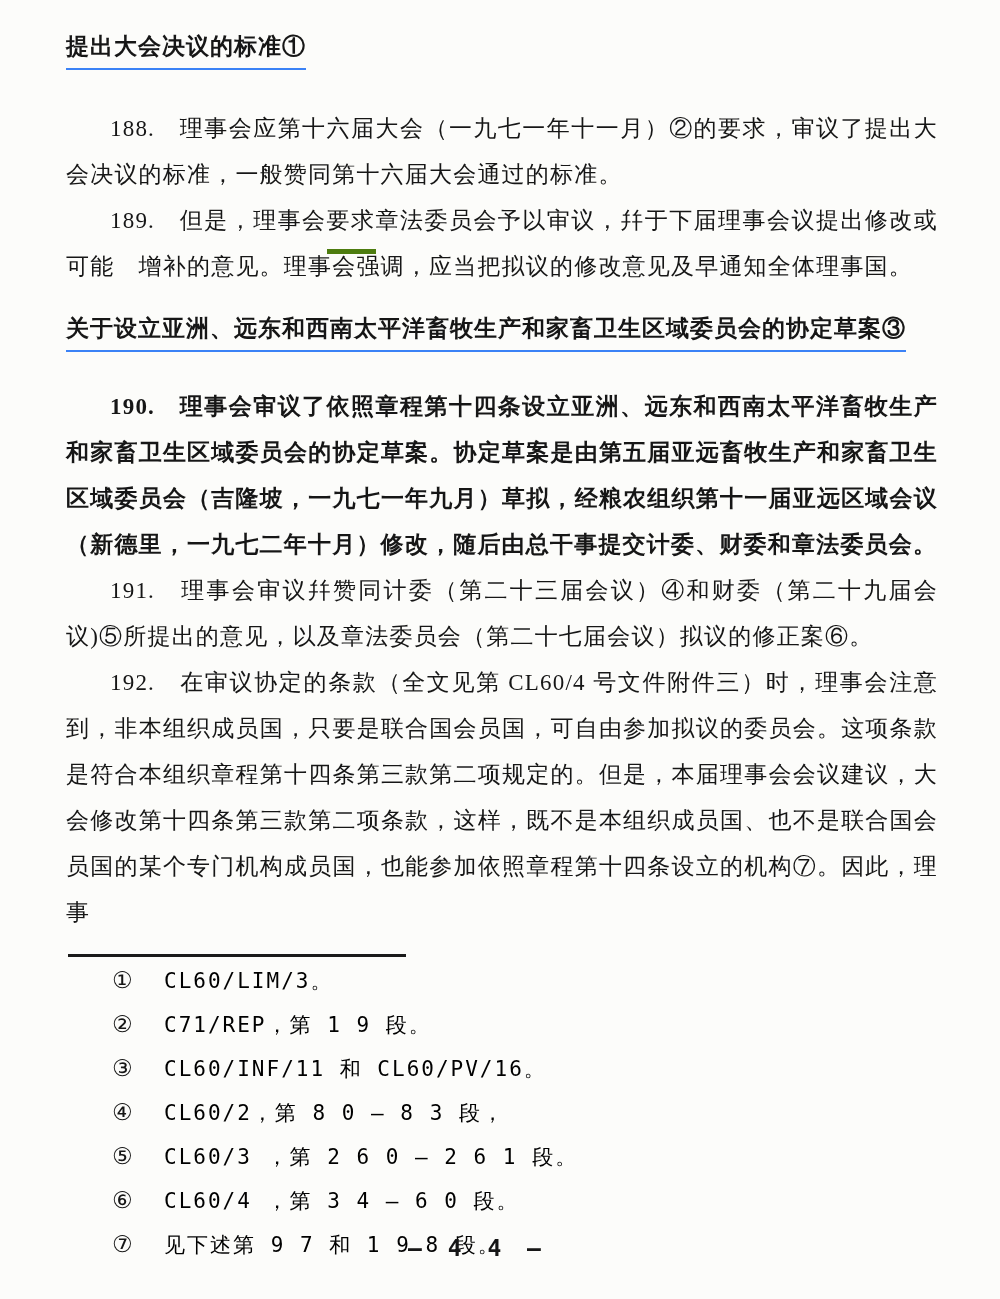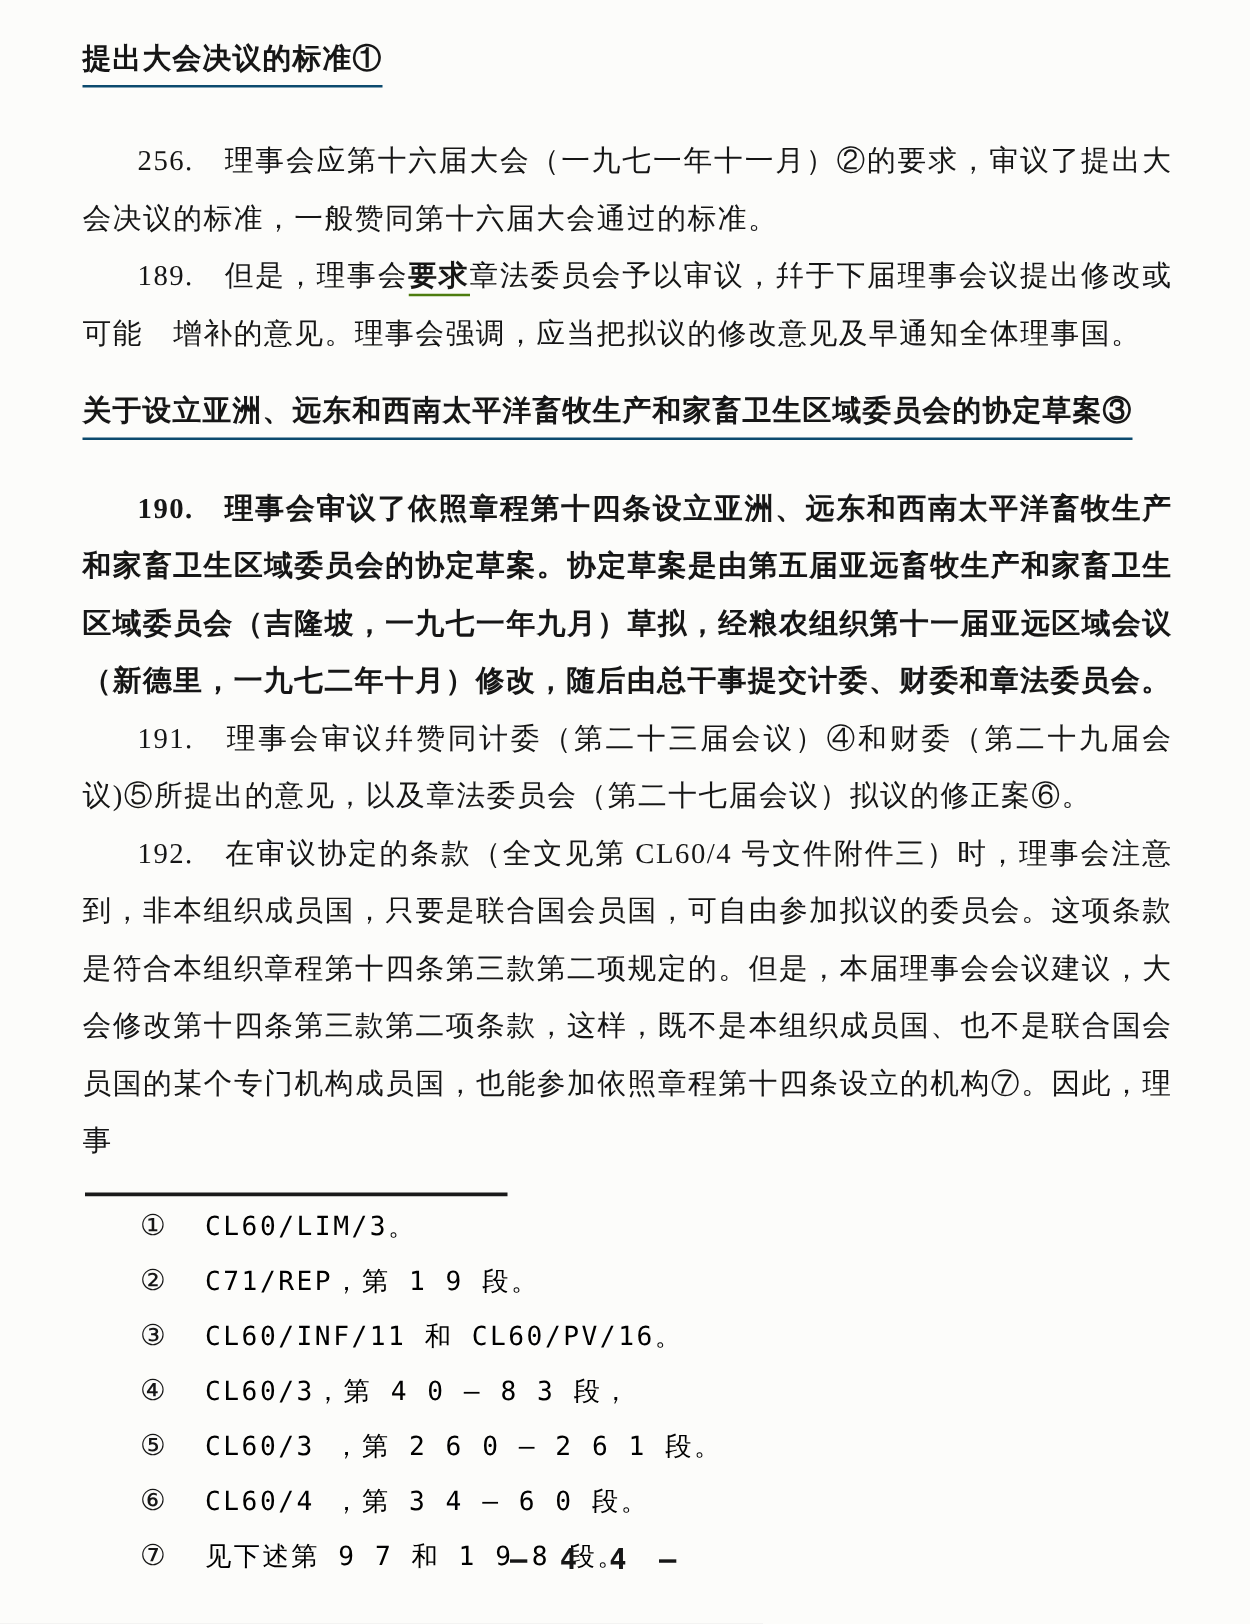--- a/index.html
+++ b/index.html
@@ -17,40 +17,39 @@
   }
   h1.doc-heading, h2.doc-heading {
     font-size: 23px;
     font-weight: 600;
     line-height: 30px;
     letter-spacing: 1px;
   }
   h1.doc-heading { margin-top: 0; }
   .heading-underline {
     display: inline-block;
-    border-bottom: 2px solid #0c4a6e;
+    border-bottom: 2px solid #3b82f6;
     padding-bottom: 6px;
   }
   .body-para {
     font-size: 23px;
     line-height: 46px;
     letter-spacing: 1.2px;
     text-align: justify;
     text-indent: 44px;
     font-weight: 500;
   }
   .para-188 { margin-top: 36px; }
   .para-189 { margin-top: 0; }
   .heading-2 { margin-top: 24px; }
   .para-190 { margin-top: 32px; font-weight: bold; }
   .para-191, .para-192 { margin-top: 0; }
   .underlined-term {
-    border-bottom: 2px solid #4d7c0f;
-    padding-bottom: 2px;
-    font-weight: bold;
+    border-bottom: 5px solid #4d7c0f;
+    padding-bottom: 16px;
   }
   .footnote-rule {
     width: 338px;
     height: 0;
     border-top: 3px solid #1a1a1a;
     margin-top: 18px;
     margin-left: 2px;
   }
   .footnotes { margin-top: 10px; }
   .fn-row {
@@ -87,21 +86,21 @@
 </style>
 </head>
 <body>
 
 <div class="page">
 
   <h1 class="doc-heading">
     <span class="heading-underline">提出大会决议的标准①</span>
   </h1>
 
-  <p class="body-para para-188">256.　理事会应第十六届大会（一九七一年十一月）②的要求，审议了提出大会决议的标准，一般赞同第十六届大会通过的标准。</p>
+  <p class="body-para para-188">188.　理事会应第十六届大会（一九七一年十一月）②的要求，审议了提出大会决议的标准，一般赞同第十六届大会通过的标准。</p>
 
   <p class="body-para para-189"><span>189.　但是，理事会</span><span class="underlined-term">要求</span><span>章法委员会予以审议，幷于下届理事会议提出修改或可能　增补的意见。理事会强调，应当把拟议的修改意见及早通知全体理事国。</span></p>
 
   <h2 class="doc-heading heading-2">
     <span class="heading-underline">关于设立亚洲、远东和西南太平洋畜牧生产和家畜卫生区域委员会的协定草案③</span>
   </h2>
 
   <p class="body-para para-190">190.　理事会审议了依照章程第十四条设立亚洲、远东和西南太平洋畜牧生产和家畜卫生区域委员会的协定草案。协定草案是由第五届亚远畜牧生产和家畜卫生区域委员会（吉隆坡，一九七一年九月）草拟，经粮农组织第十一届亚远区域会议（新德里，一九七二年十月）修改，随后由总干事提交计委、财委和章法委员会。</p>
 
   <p class="body-para para-191">191.　理事会审议幷赞同计委（第二十三届会议）④和财委（第二十九届会议)⑤所提出的意见，以及章法委员会（第二十七届会议）拟议的修正案⑥。</p>
@@ -118,21 +117,21 @@
     <div class="fn-row">
       <span class="fn-marker">②</span>
       <span class="fn-text">C71/REP，第 1 9 段。</span>
     </div>
     <div class="fn-row">
       <span class="fn-marker">③</span>
       <span class="fn-text">CL60/INF/11 和 CL60/PV/16。</span>
     </div>
     <div class="fn-row">
       <span class="fn-marker">④</span>
-      <span class="fn-text">CL60/3，第 4 0 — 8 3 段，</span>
+      <span class="fn-text">CL60/2，第 8 0 — 8 3 段，</span>
     </div>
     <div class="fn-row">
       <span class="fn-marker">⑤</span>
       <span class="fn-text">CL60/3 ，第 2 6 0 — 2 6 1 段。</span>
     </div>
     <div class="fn-row">
       <span class="fn-marker">⑥</span>
       <span class="fn-text">CL60/4 ，第 3 4 — 6 0 段。</span>
     </div>
     <div class="fn-row">

